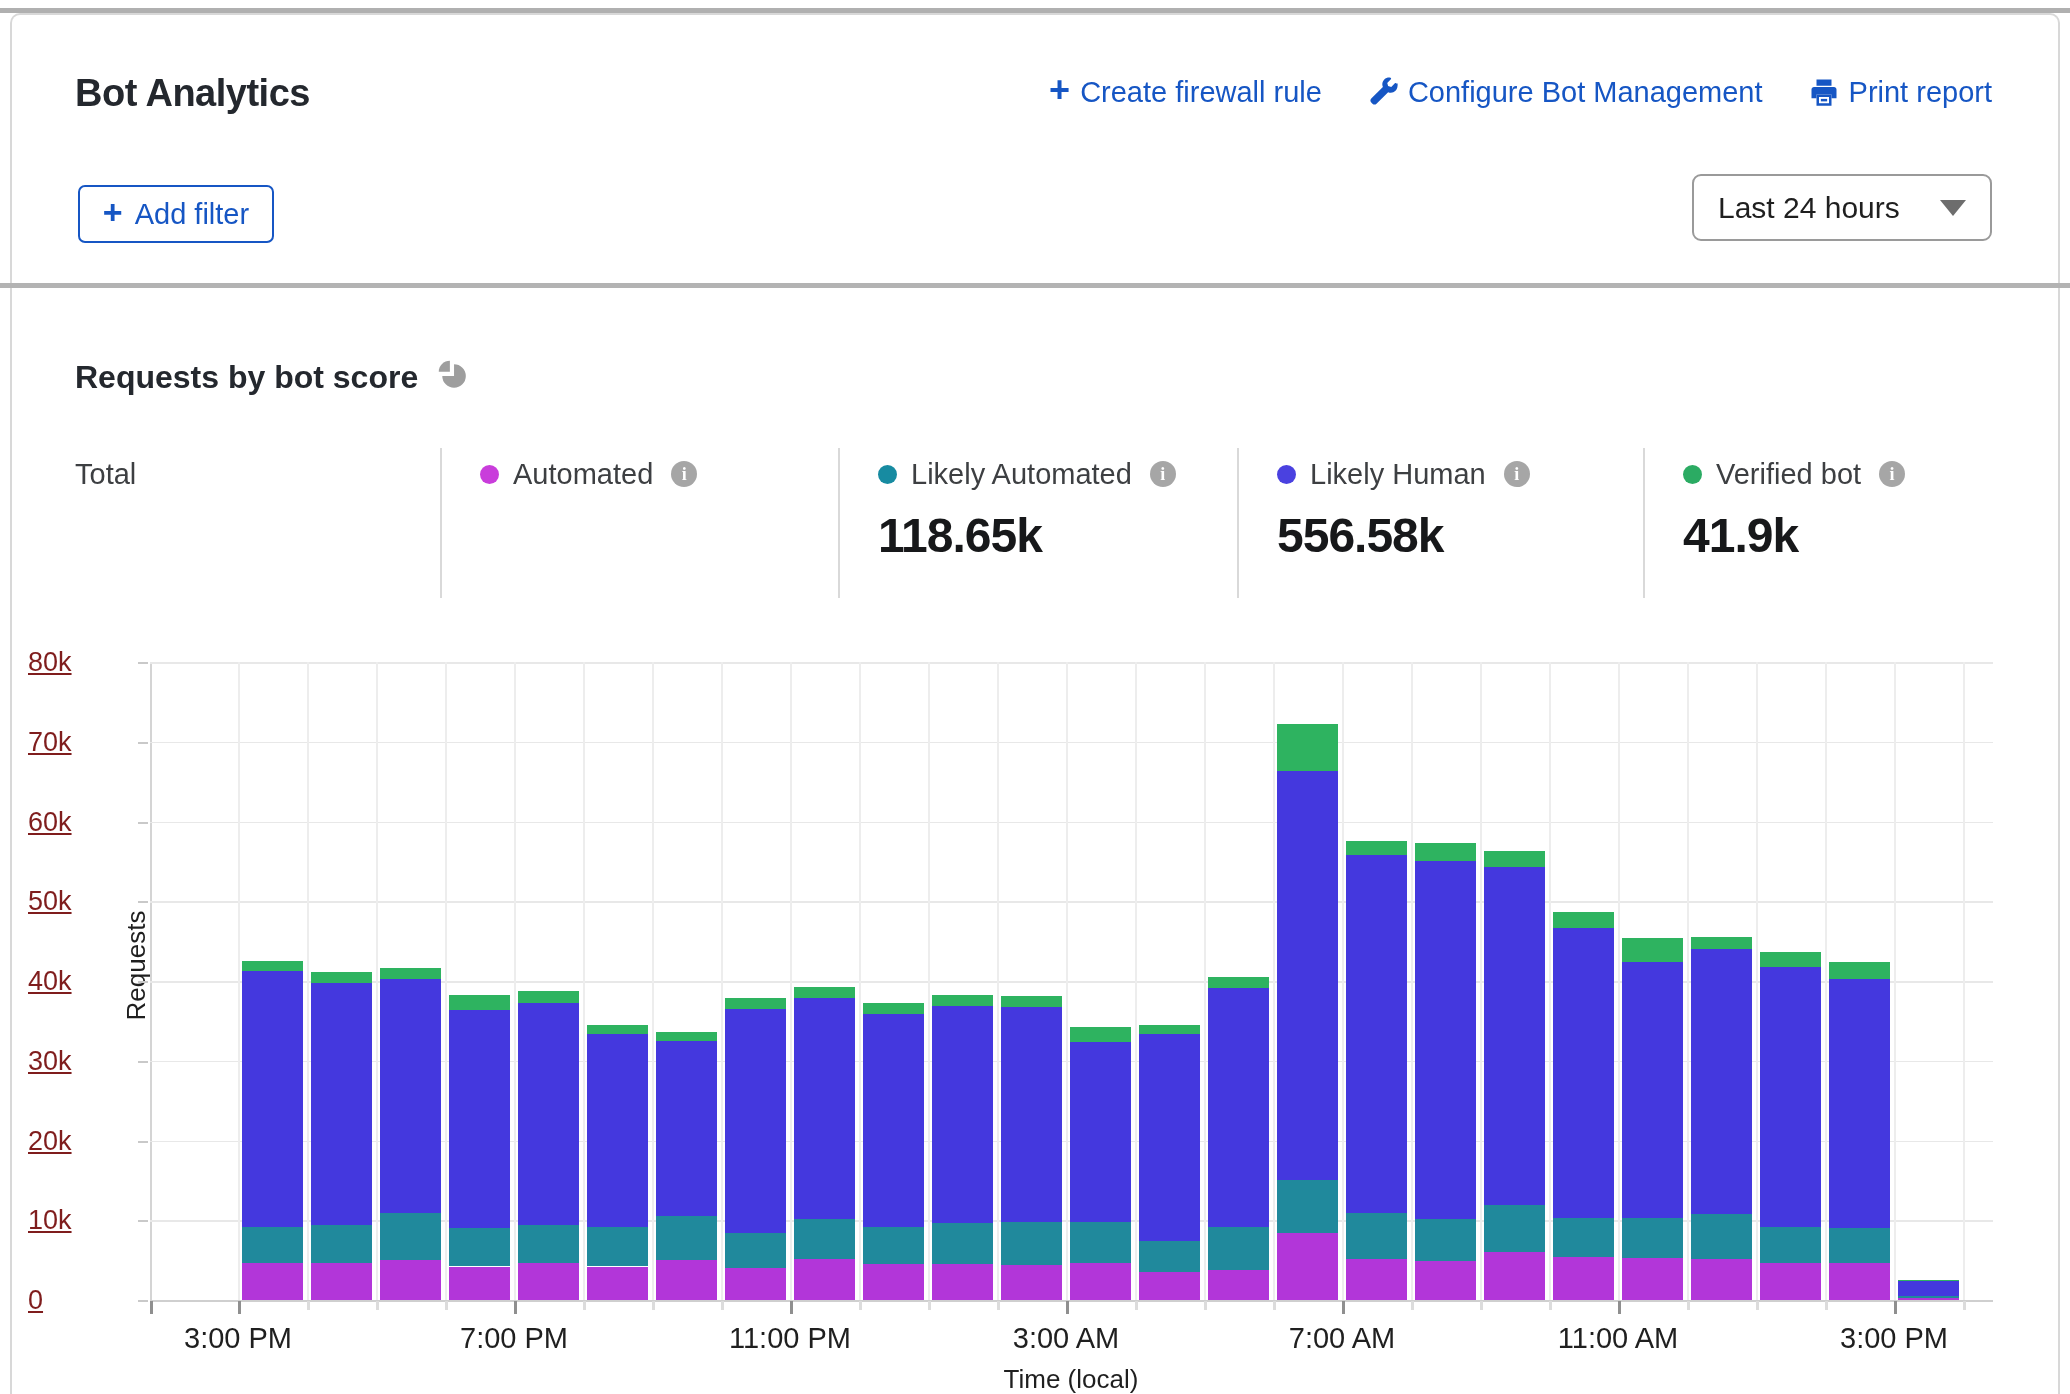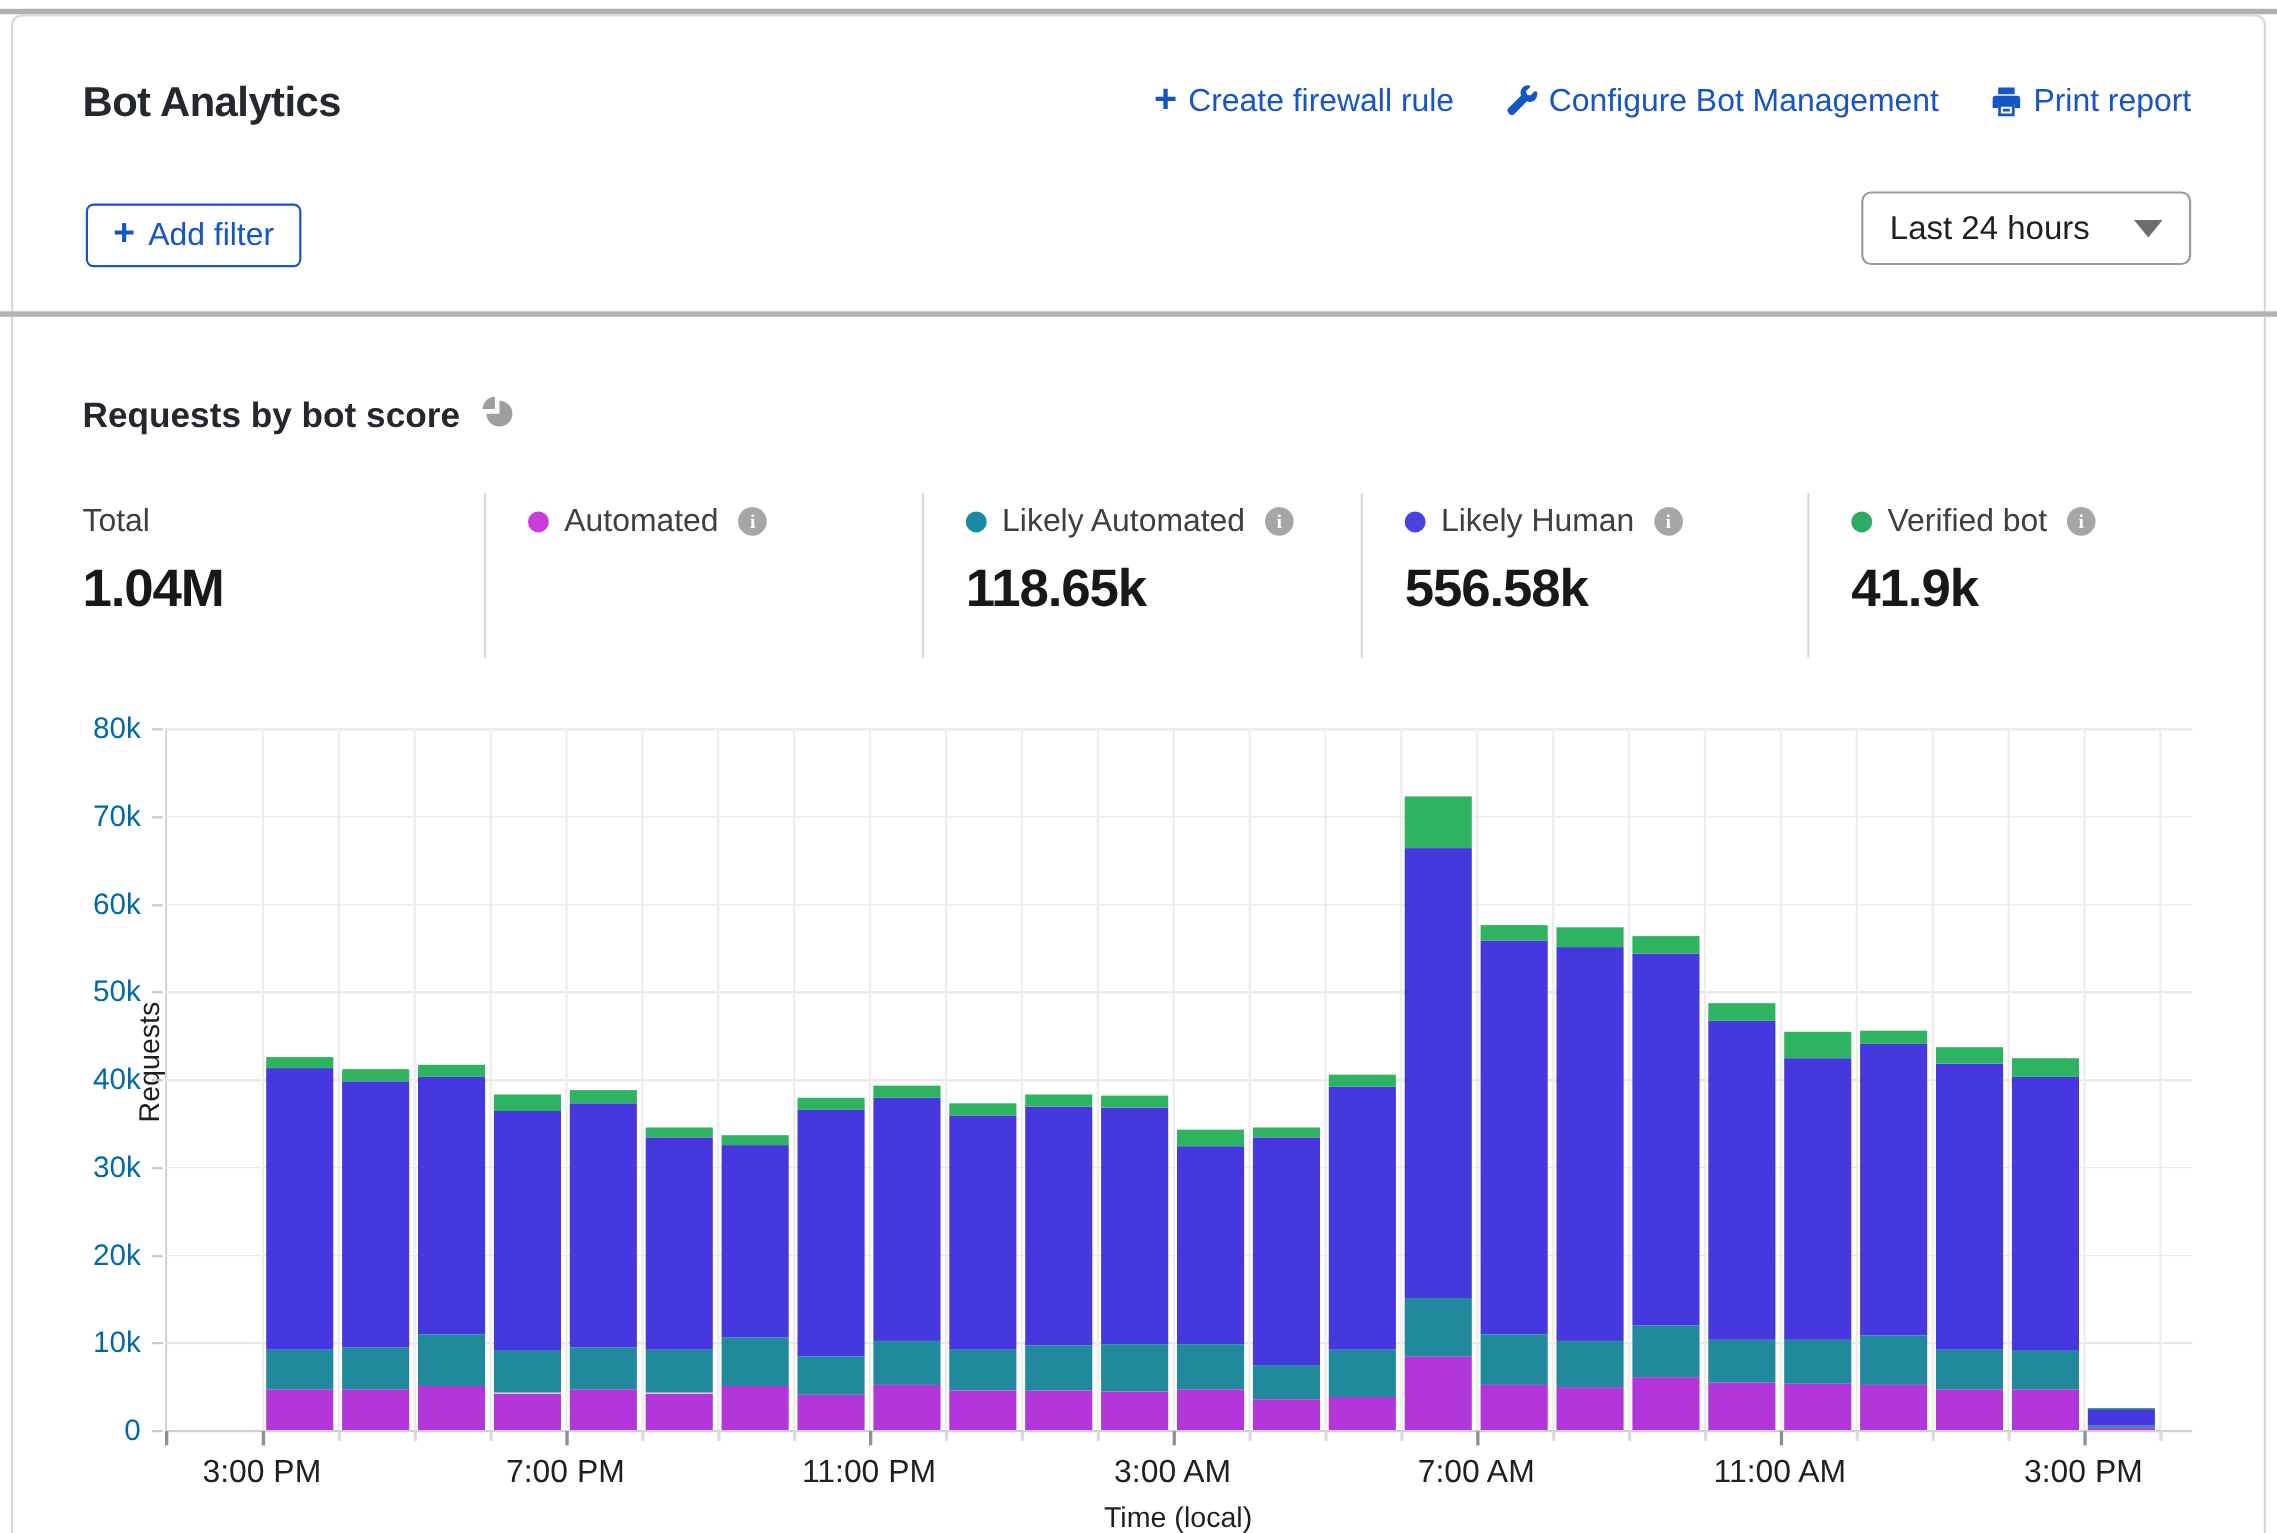--- a/index.html
+++ b/index.html
@@ -42,21 +42,21 @@
   .info-icon { width:26px; height:26px; border-radius:50%; background:#a6a6a6; color:#fff; font-size:18px; font-weight:bold;
                display:flex; align-items:center; justify-content:center; font-family:"Liberation Serif", serif; margin-left:4px; }
   .stat-value { margin-top:14px; font-size:48px; font-weight:bold; color:#17181a; letter-spacing:-1px; }
 
   
   .chart { position:absolute; left:0; top:620px; width:2070px; height:774px; }
   .gridline-h { position:absolute; left:150px; width:1843px; height:1.5px; background:#e8e8e8; }
   .gridline-h.zero { background:#cfcfcf; }
   .gridline-v { position:absolute; width:1.5px; background:#ededed; }
   .y-axis-line { position:absolute; left:150px; top:42px; width:1.8px; height:644px; background:#d4d4d4; }
-  .ylab { position:absolute; width:100px; right:auto; text-align:right; font-size:27px; color:#0369a1; }
+  .ylab { position:absolute; width:100px; right:auto; text-align:left; font-size:27px; color:#7f1d1d;text-decoration:underline; }
   .ytick { position:absolute; height:2px; width:10px; background:#c9c9c9; }
   .xtick { position:absolute; width:2.5px; height:13px; background:#8f8f8f; top:681px; }
   .xtick.minor { background:#dcdcdc; height:9px; }
   .xlab { position:absolute; top:702px; width:220px; text-align:center; font-size:29px; color:#1f1f1f; }
   .bar-seg { position:absolute; }
   .axis-title-y { position:absolute; left:56px; top:330px; font-size:26px; color:#1f1f1f; transform:rotate(-90deg); transform-origin:center; width:160px; text-align:center; }
   .axis-title-x { position:absolute; left:971px; top:744px; width:200px; text-align:center; font-size:26px; color:#1f1f1f; }
 </style>
 </head>
 <body>
@@ -112,21 +112,20 @@
       <path d="M10.6 10.6 L2.1 10.6 A8.5 8.5 0 0 1 10.6 2.1 Z" fill="#9e9e9e"></path>
     </svg>
   </span>
 </div>
 
 <div class="stats-row">
   <div class="stat-col first">
     <div class="stat-label-row">
         <span class="stat-label">Total</span>
       </div>
-    <div class="stat-value">1.04M</div>
   </div>
   <div class="stat-col bordered c2">
     <div class="stat-label-row">
       <span class="dot" style="background:#c93ddb"></span>
       <span class="stat-label">Automated</span>
       <span class="info-icon">i</span>
     </div>
   </div>
   <div class="stat-col bordered c3">
     <div class="stat-label-row">

